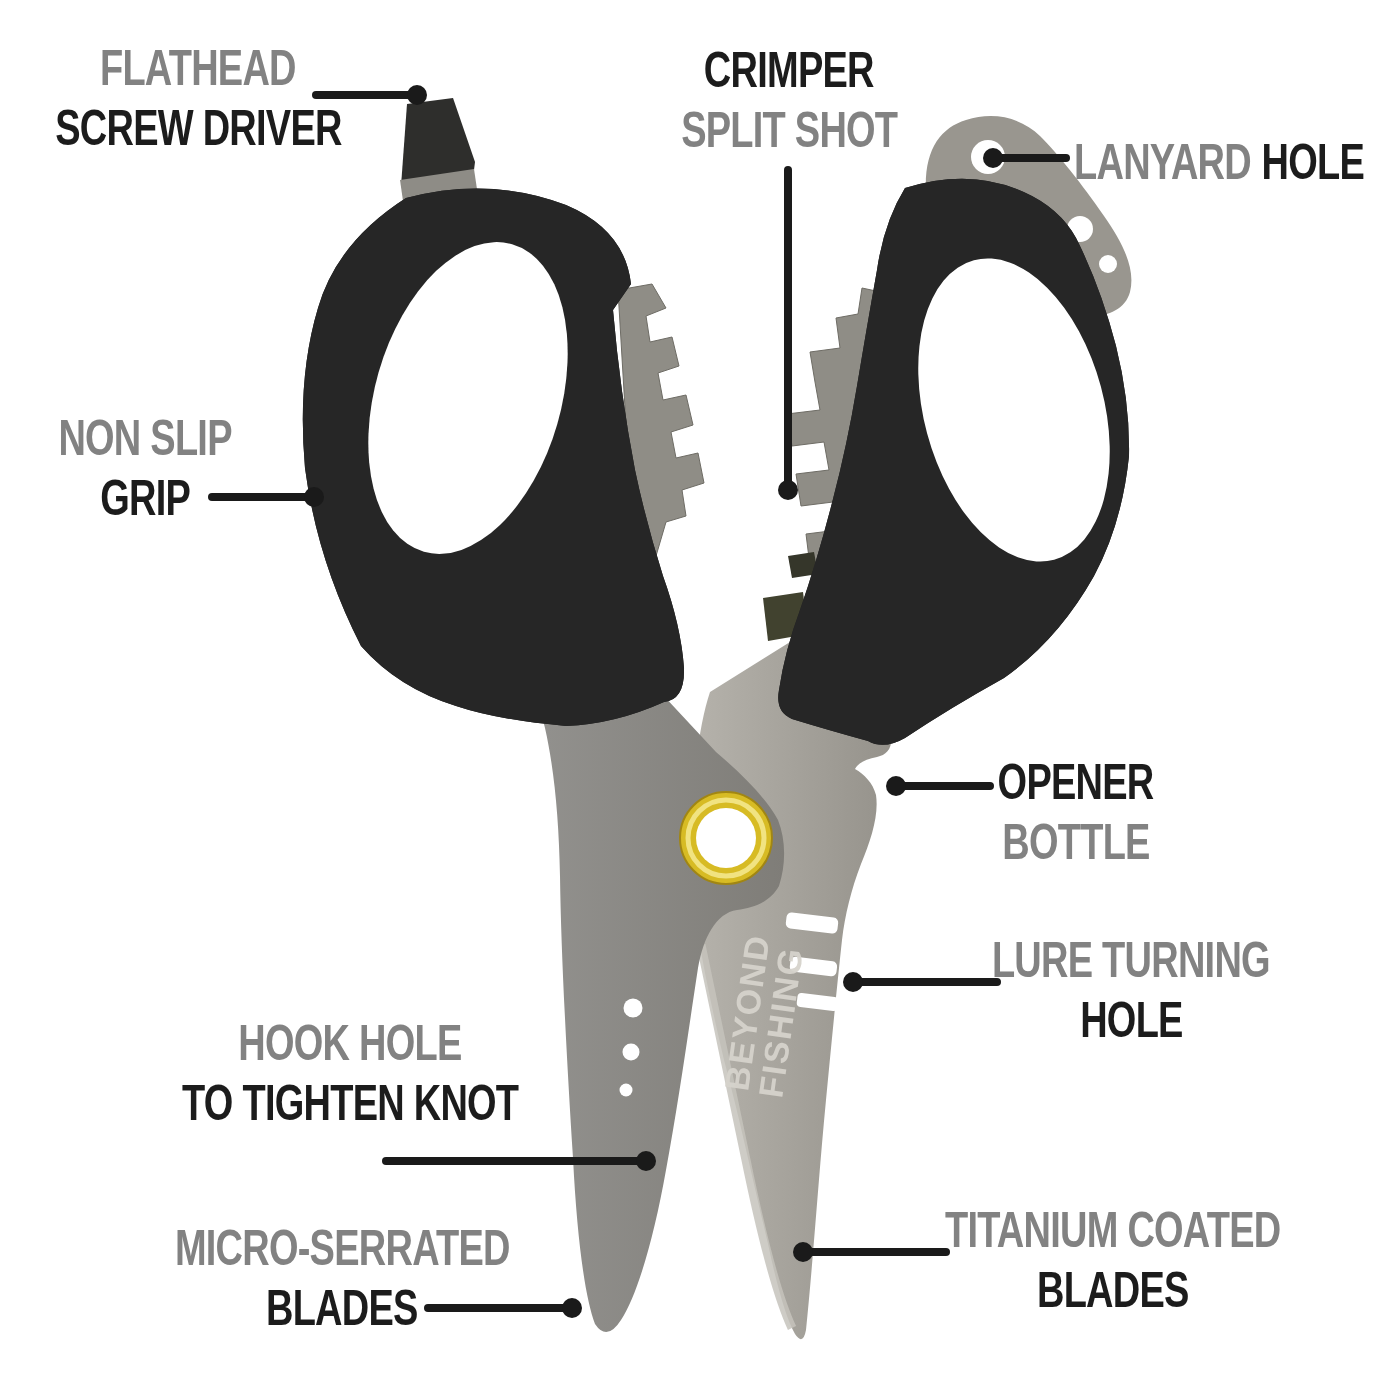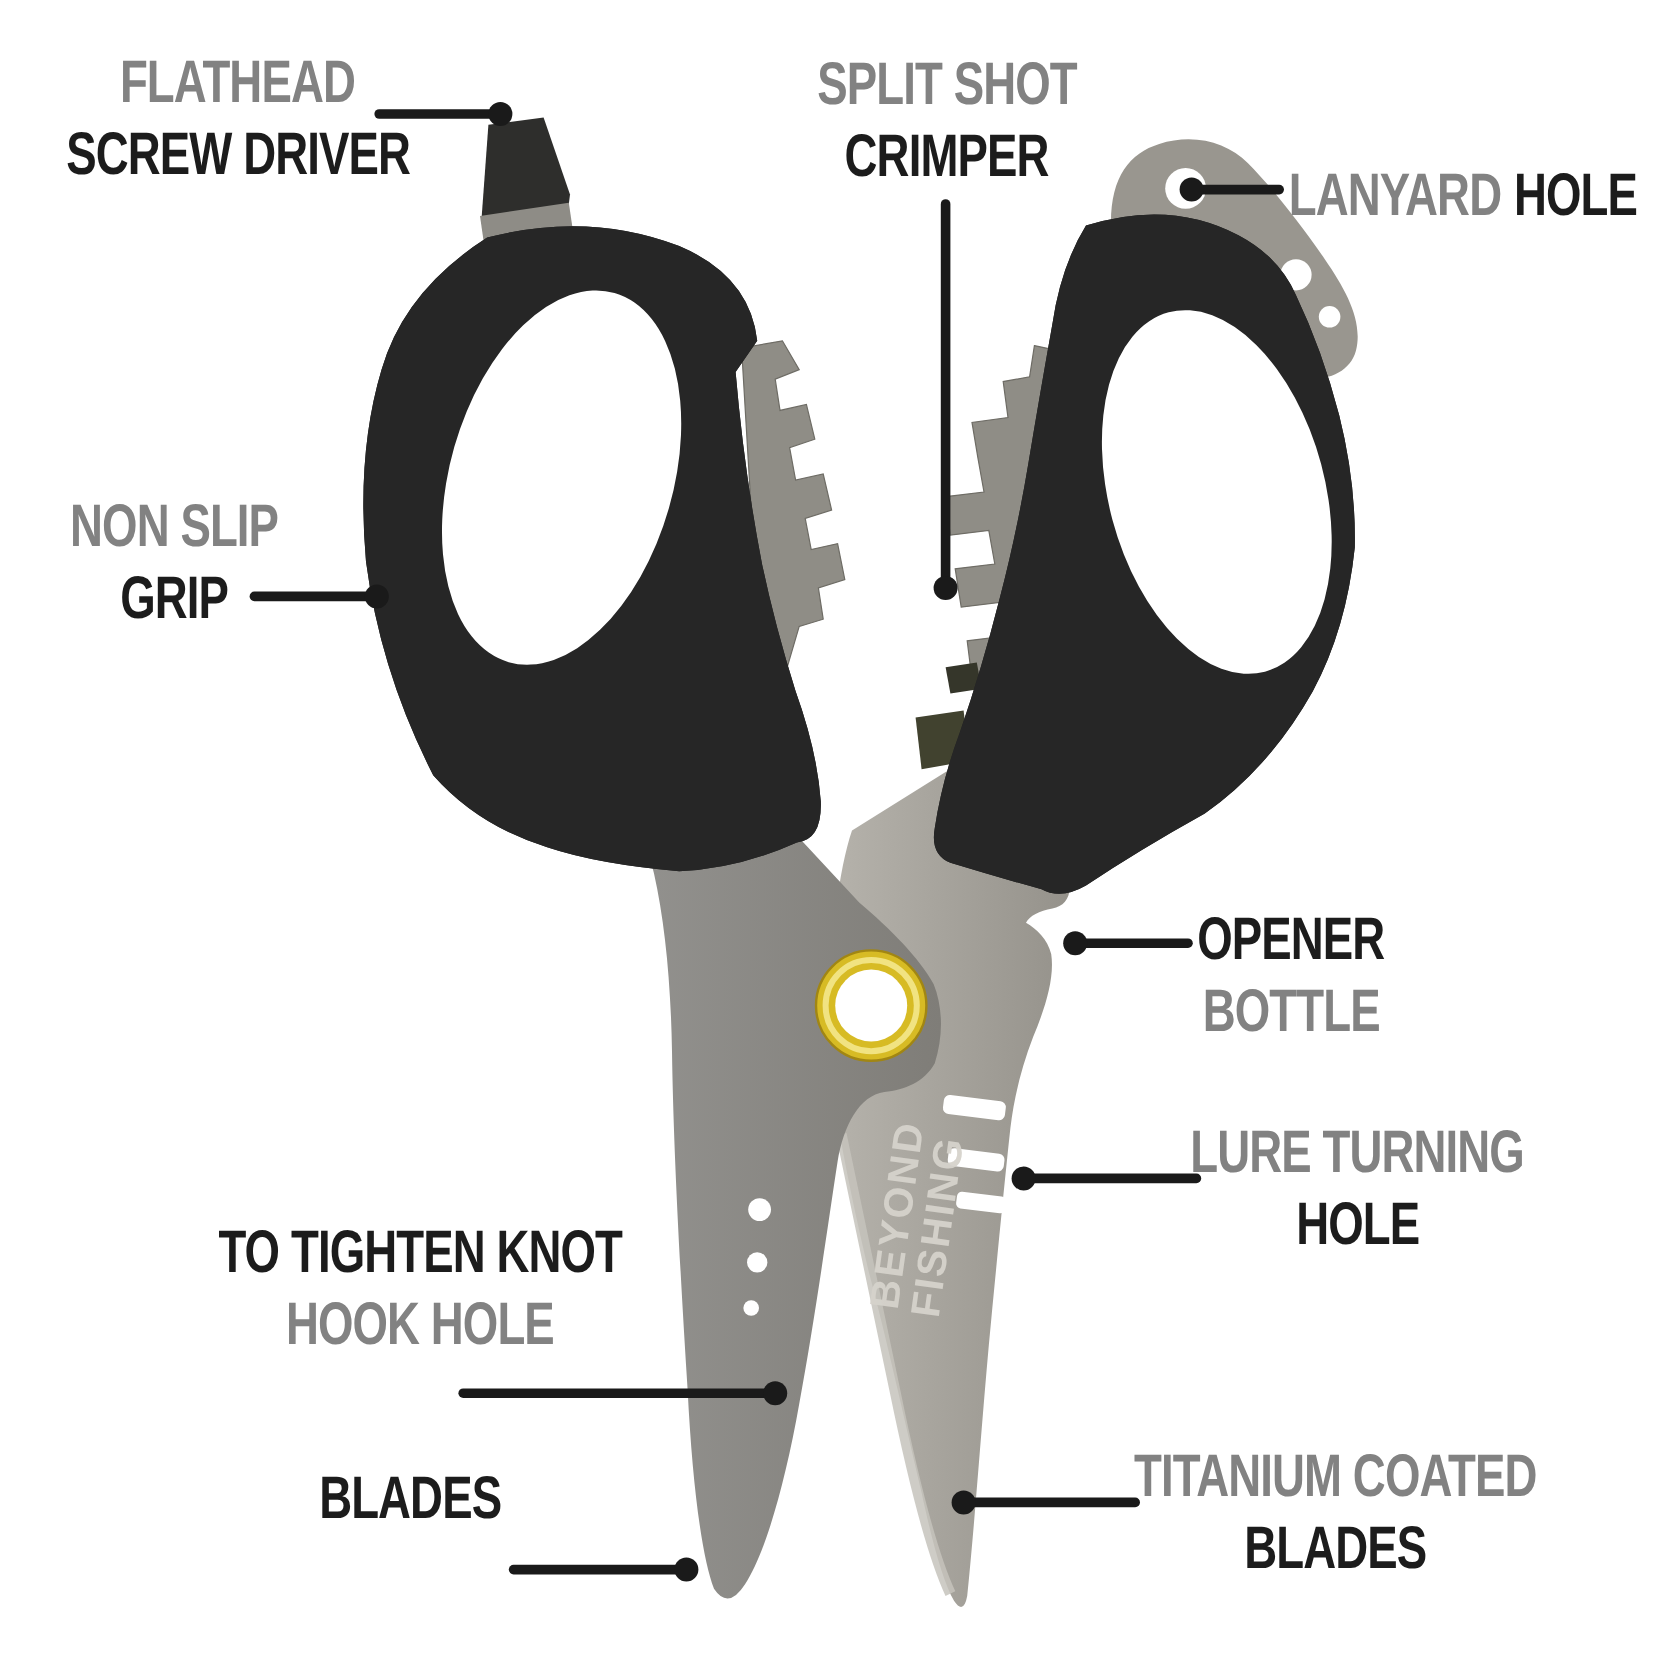--- a/index.html
+++ b/index.html
@@ -145,22 +145,22 @@
       <circle cx="803" cy="1252" r="10"></circle>
     </g>
   </svg>
 
   <div class="label" style="left:-102px;top:38px">
     <span class="ln"><span class="w g">FLATHEAD</span></span>
     <span class="ln"><span class="w k">SCREW DRIVER</span></span>
   </div>
 
   <div class="label" style="left:489px;top:40px">
+    <span class="ln"><span class="w k">CRIMPER</span></span>
     <span class="ln"><span class="w g">SPLIT SHOT</span></span>
-    <span class="ln"><span class="w k">CRIMPER</span></span>
   </div>
 
   <div class="label lan" style="left:1074px;top:132px">
     <span class="w">
       <span class="g">LANYARD</span><span class="k">HOLE</span>
     </span>
   </div>
 
   <div class="label" style="left:-155px;top:408px">
     <span class="ln"><span class="w g">NON SLIP</span></span>
@@ -171,25 +171,26 @@
     <span class="ln"><span class="w k">OPENER</span></span>
     <span class="ln"><span class="w g">BOTTLE</span></span>
   </div>
 
   <div class="label" style="left:831px;top:930px">
     <span class="ln"><span class="w g">LURE TURNING</span></span>
     <span class="ln"><span class="w k">HOLE</span></span>
   </div>
 
   <div class="label" style="left:50px;top:1013px">
+    <span class="ln"><span class="w g">HOOK HOLE</span></span>
     <span class="ln"><span class="w k">TO TIGHTEN KNOT</span></span>
-    <span class="ln"><span class="w g">HOOK HOLE</span></span>
   </div>
 
   <div class="label" style="left:42px;top:1218px">
+    <span class="ln"><span class="w g">MICRO-SERRATED</span></span>
     <span class="ln"><span class="w k">BLADES</span></span>
   </div>
 
   <div class="label" style="left:813px;top:1200px">
     <span class="ln"><span class="w g">TITANIUM COATED</span></span>
     <span class="ln"><span class="w k">BLADES</span></span>
   </div>
 
 </div>
 

